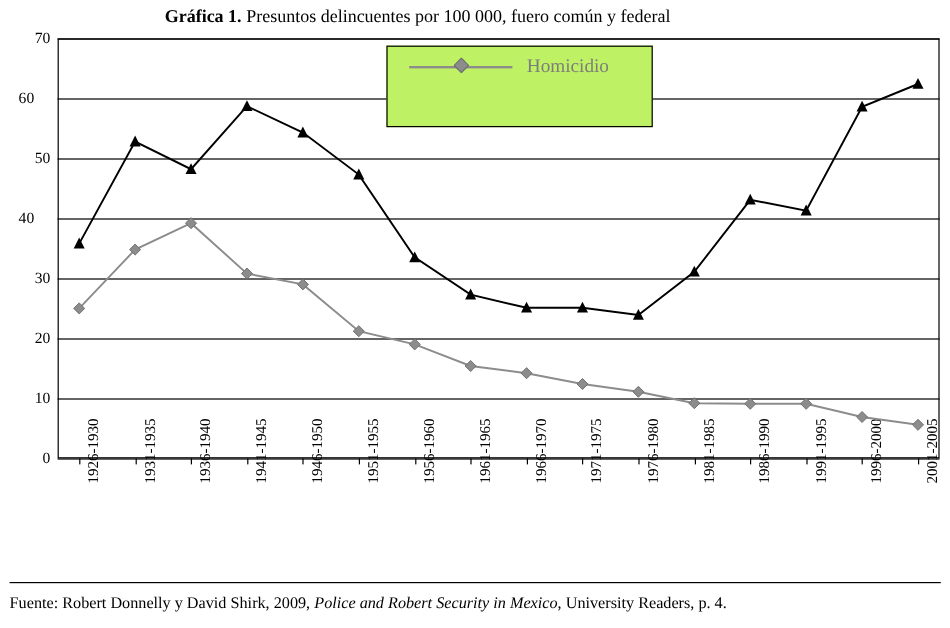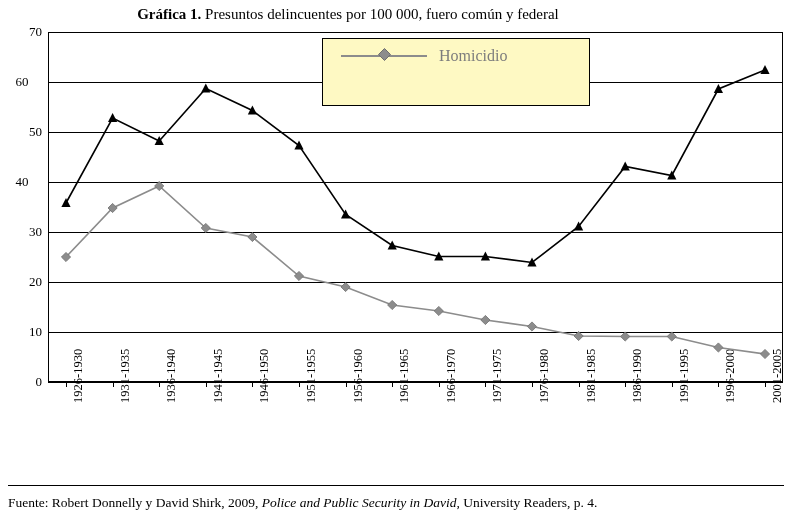--- a/index.html
+++ b/index.html
@@ -78,24 +78,24 @@
     position: absolute;
     top: 350px;
     width: 1px;
     height: 5px;
     background: #000000;
   }
   #legend {
     position: absolute;
     left: 274px;
     top: 6px;
-    width: 268px;
+    width: 222px;
     height: 68px;
     border: 1px solid #000000;
-    background: #fef9c3;
+    background: #bef264;
     box-sizing: border-box;
   }
   .legend-row {
     position: absolute;
     left: 0;
     width: 222px;
     height: 34px;
   }
   .legend-line {
     position: absolute;
@@ -248,16 +248,16 @@
         <svg class="legend-marker" viewBox="0 0 13 13">
             <polygon points="6.5,0.5 12.5,6.5 6.5,12.5 0.5,6.5" fill="#8c8c8c" stroke="#6e6e6e"></polygon>
           </svg>
         <div class="legend-text gray">Homicidio</div>
       </div>
     </div>
   </div>
 
   <div id="source-rule"></div>
   <div id="source-note">
-    <span>Fuente: Robert Donnelly y David Shirk, 2009, </span><span class="it">Police and Public Security in David</span><span>, University Readers, p. 4.</span>
+    <span>Fuente: Robert Donnelly y David Shirk, 2009, </span><span class="it">Police and Robert Security in Mexico</span><span>, University Readers, p. 4.</span>
   </div>
 
 </div>
 
 </body></html>

